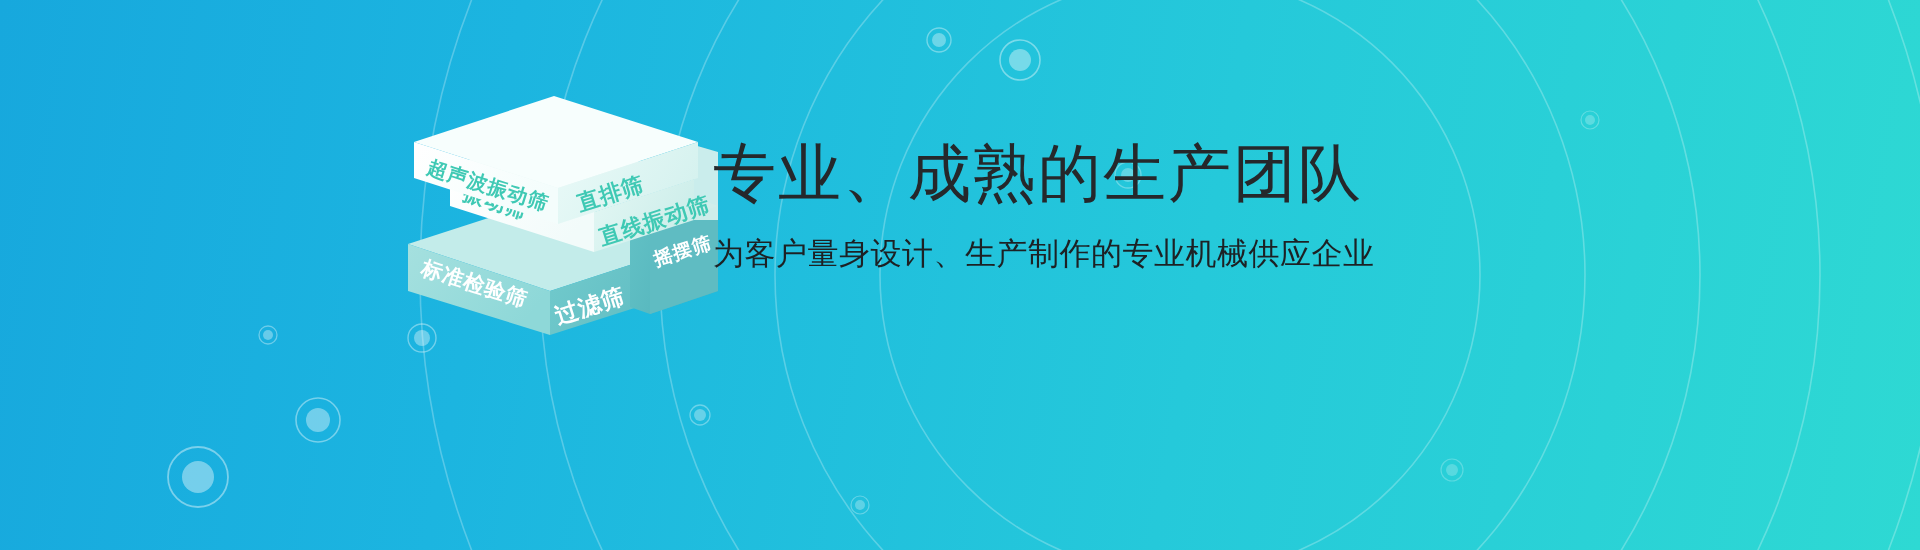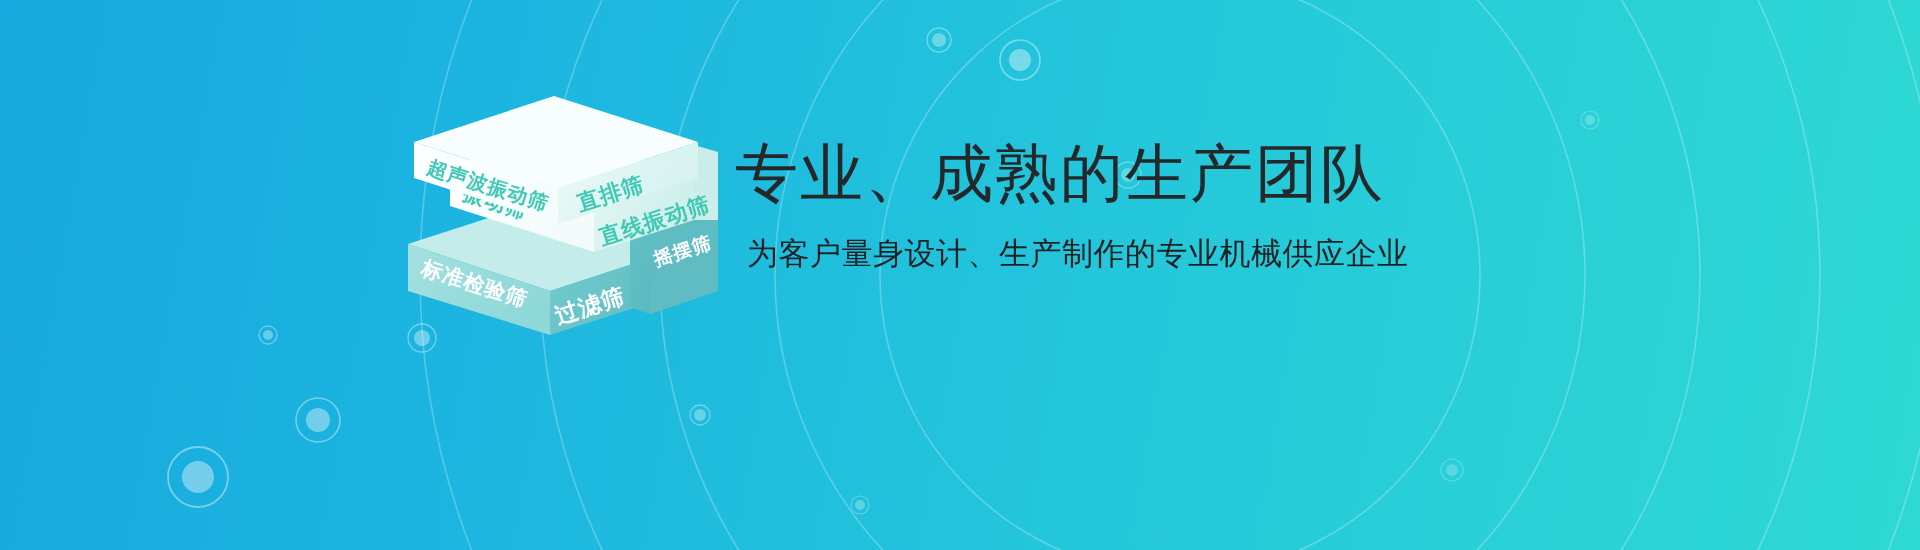--- a/index.html
+++ b/index.html
@@ -18,33 +18,32 @@
     position:absolute;left:398px;top:48px;width:320px;height:290px;
   }
   #cube-illustration svg{display:block;}
   .slab-label{
     font-family:"Liberation Sans","DejaVu Sans",sans-serif;
     font-weight:700;letter-spacing:1px;
     white-space:pre;
   }
   
   #text-block{
-    position:absolute;left:735px;top:140px;width:700px;
+    position:absolute;left:713px;top:140px;width:700px;
   }
   #headline{
     font-size:63px;line-height:1.06;font-weight:400;color:#25282b;
     letter-spacing:2px;white-space:nowrap;
     font-family:"Liberation Sans","DejaVu Sans",sans-serif;
   }
   #subtitle{
     margin-top:28px;
     font-size:31px;line-height:1.2;font-weight:400;color:#1d2124;
     letter-spacing:0.5px;white-space:nowrap;
     font-family:Liberation Sans, sans-serif;
-    margin-left:12px;
   }
 </style>
 </head>
 <body>
 
 <div id="banner">
 
   <svg id="bg-decor" viewBox="0 0 1920 550" width="1920" height="550" aria-hidden="true">
     <defs>
       <clipPath id="frameClip">

